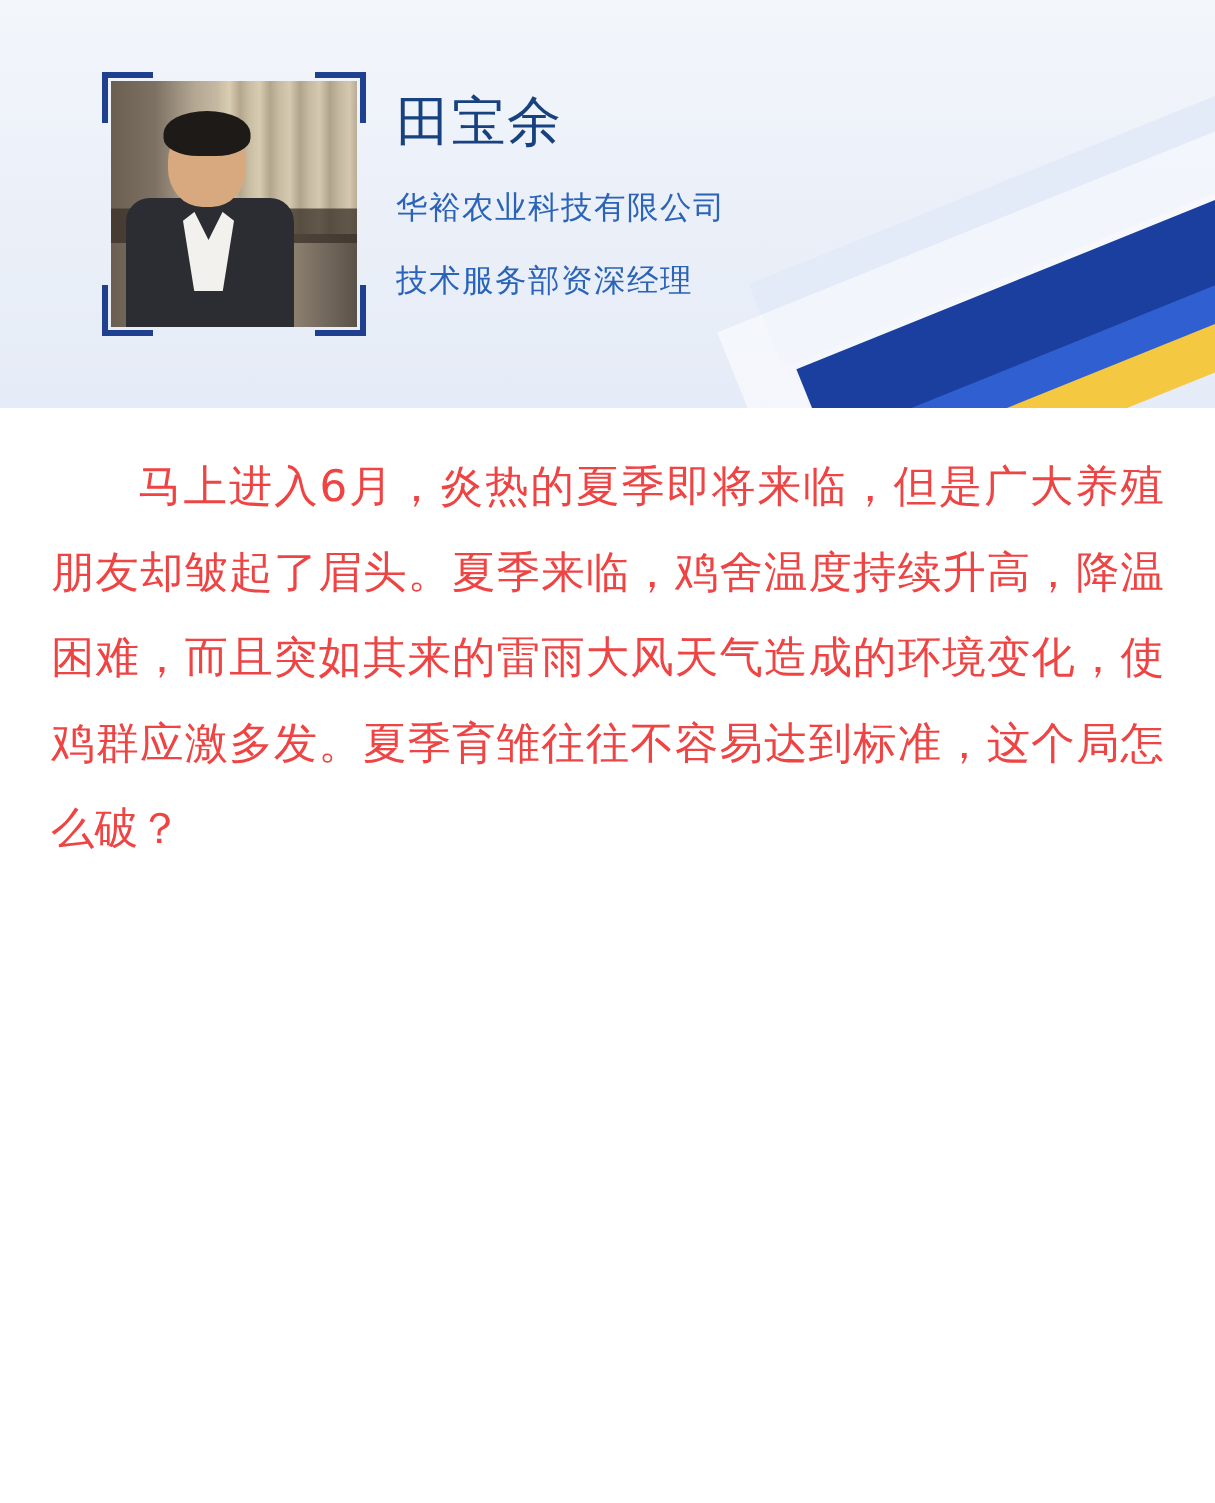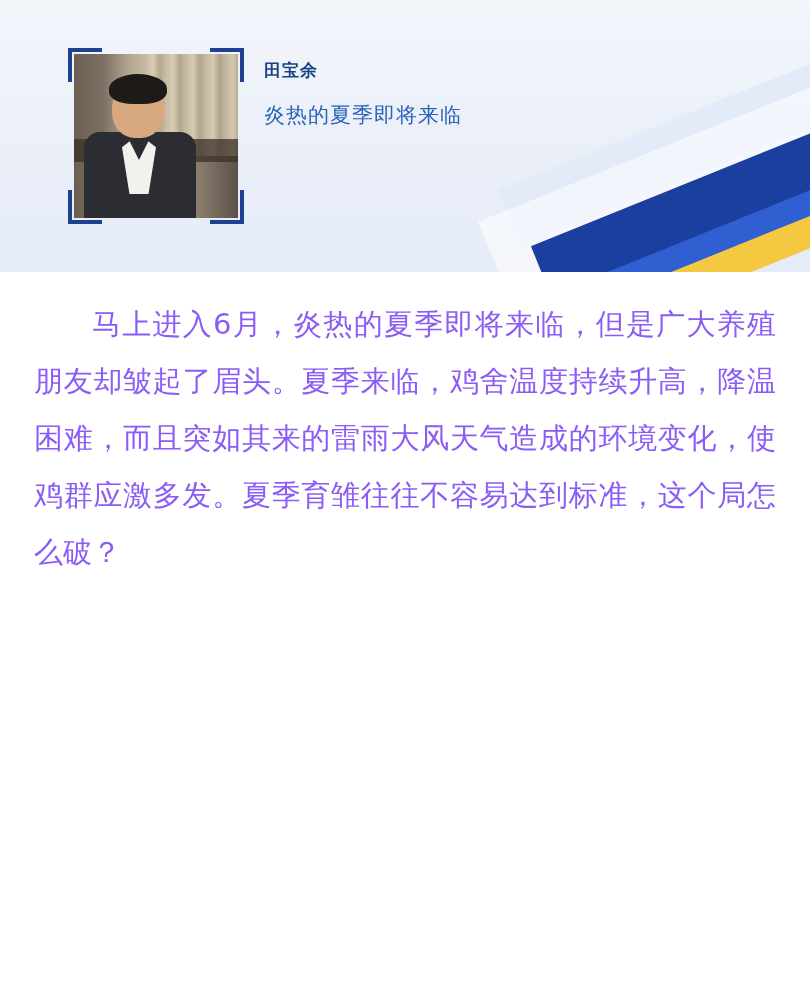--- a/index.html
+++ b/index.html
@@ -171,42 +171,42 @@
   .bracket.bl { left: 0; bottom: 0; border-right: none; border-top: none; }
   .bracket.br { right: 0; bottom: 0; border-left: none; border-top: none; }
 
   .profile-text {
     position: absolute;
     left: 264px;
     top: 60px;
     width: 420px;
   }
   .profile-name {
-    font-size: 17px;
-    font-weight: bold;
+    font-size: 36px;
+    font-weight: normal;
     color: #17417f;
     letter-spacing: 1px;
     line-height: 1.2;
   }
   .profile-line {
     font-size: 21px;
     color: #2a63b8;
     letter-spacing: 1px;
     margin-top: 22px;
     line-height: 1.3;
   }
 
   
   .article {
     padding: 24px 34px 0 34px;
   }
   .para {
     font-size: 29px;
     line-height: 57px;
-    color: #8b5cf6;
+    color: #ef4444;
     text-align: justify;
     text-justify: inter-ideograph;
     text-indent: 2em;
     margin: 0 0 6px 0;
     letter-spacing: 0px;
   }
 </style>
 </head>
 <body>
 
@@ -229,19 +229,20 @@
       <div class="hair"></div>
     </div>
     <div class="bracket tl"></div>
     <div class="bracket tr"></div>
     <div class="bracket bl"></div>
     <div class="bracket br"></div>
   </div>
 
   <div class="profile-text">
     <div class="profile-name">田宝余</div>
-    <div class="profile-line">炎热的夏季即将来临</div>
+    <div class="profile-line">华裕农业科技有限公司</div>
+    <div class="profile-line">技术服务部资深经理</div>
   </div>
 </div>
 
 <div class="article">
   <p class="para">马上进入6月，炎热的夏季即将来临，但是广大养殖朋友却皱起了眉头。夏季来临，鸡舍温度持续升高，降温困难，而且突如其来的雷雨大风天气造成的环境变化，使鸡群应激多发。夏季育雏往往不容易达到标准，这个局怎么破？</p>
 </div>
 
 </body></html>

